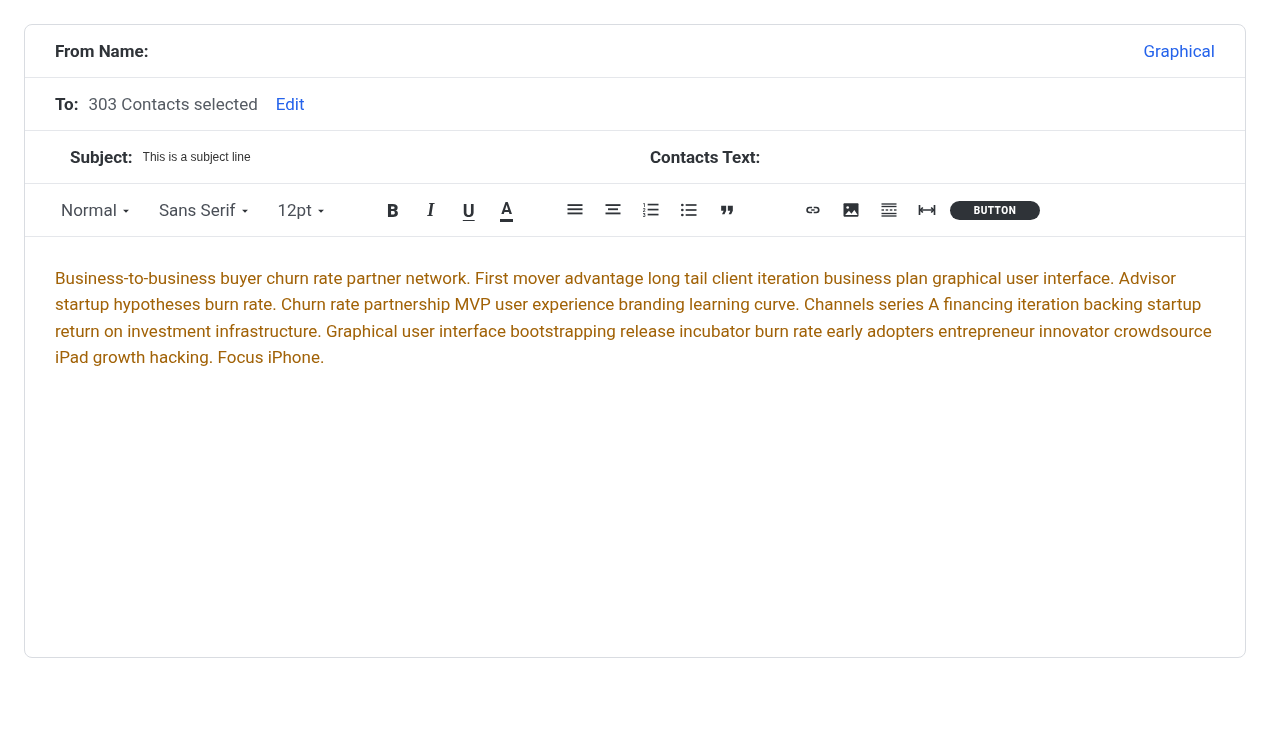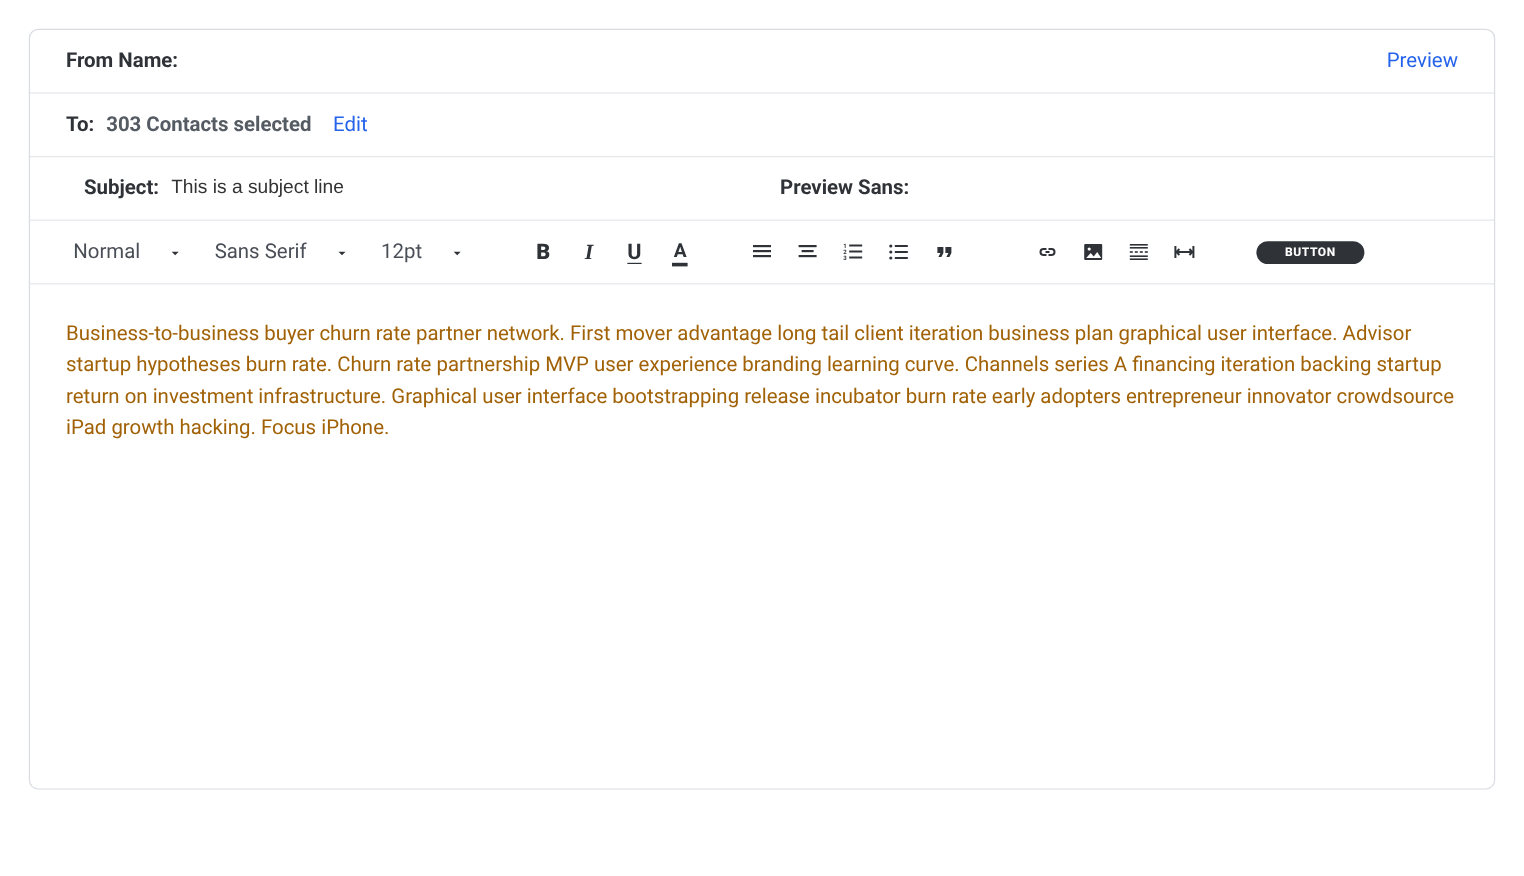--- a/index.html
+++ b/index.html
@@ -25,37 +25,36 @@
   .row.header-row {
     justify-content: space-between;
   }
   .label {
     font-weight: 700;
     color: #2f3338;
     margin-right: 10px;
   }
   .value {
     color: #555b63;
-    font-weight: bold;
   }
   .left-group, .right-group {
     display: flex;
     align-items: flex-end;
   }
   .link {
     color: #2563eb;
     cursor: pointer;
   }
   .link.edit {
     margin-left: 18px;
   }
   .input-text {
     border: none;
     outline: none;
-    font-size: 16px;
+    font-size: 12px;
     color: #333;
     min-width: 260px;
     background: transparent;
   }
   .input-text::placeholder {
     color: #9aa0a8;
   }
   
   .row.subject-row .half {
     display: flex;
@@ -67,21 +66,21 @@
   .toolbar {
     display: flex;
     align-items: center;
     padding: 10px 30px;
     border-bottom: 1px solid #e5e7eb;
     gap: 8px;
   }
   .tb-select {
     display: inline-flex;
     align-items: center;
-    gap: 22px;
+    gap: 2px;
     font-size: 17px;
     color: #4a4f57;
     padding: 6px 6px;
     cursor: pointer;
     margin-right: 8px;
   }
   .chev {
     width: 12px;
     height: 12px;
     display: inline-block;
@@ -120,58 +119,57 @@
     background: #2f3338;
     color: #fff;
     font-size: 10px;
     font-weight: 800;
     letter-spacing: 0.5px;
     padding: 4px 24px;
     border-radius: 999px;
     cursor: pointer;
     display: inline-flex;
     align-items: center;
-    margin-left: 37px;
   }
   .editor-body {
     padding: 28px 30px 200px 30px;
     font-size: 17px;
     line-height: 1.55;
     color: #a16207;
     min-height: 420px;
   }
   svg { display: block; }
 </style>
 </head>
 <body>
 
 <div class="compose-card">
 
   <div class="row header-row">
     <div class="left-group">
       <span class="label">From Name:</span>
     </div>
     <div class="right-group">
-      <span class="link">Preview</span>
+      <span class="link">Graphical</span>
     </div>
   </div>
 
   <div class="row">
     <span class="label">To:</span>
     <span class="value">303 Contacts selected</span>
     <span class="link edit">Edit</span>
   </div>
 
   <div class="row subject-row">
     <div class="half">
       <span class="label">Subject:</span>
       <input class="input-text" type="text" value="This is a subject line" style="">
     </div>
     <div class="half">
-      <span class="label">Preview Sans:</span>
+      <span class="label">Contacts Text:</span>
     </div>
   </div>
 
   <div class="toolbar">
 
     <div class="tb-select">
       <span>Normal</span>
       <span class="chev">
         <svg viewBox="0 0 24 24" width="14" height="14" fill="#2f3338">
             <path d="M7 10l5 5 5-5z"></path>

